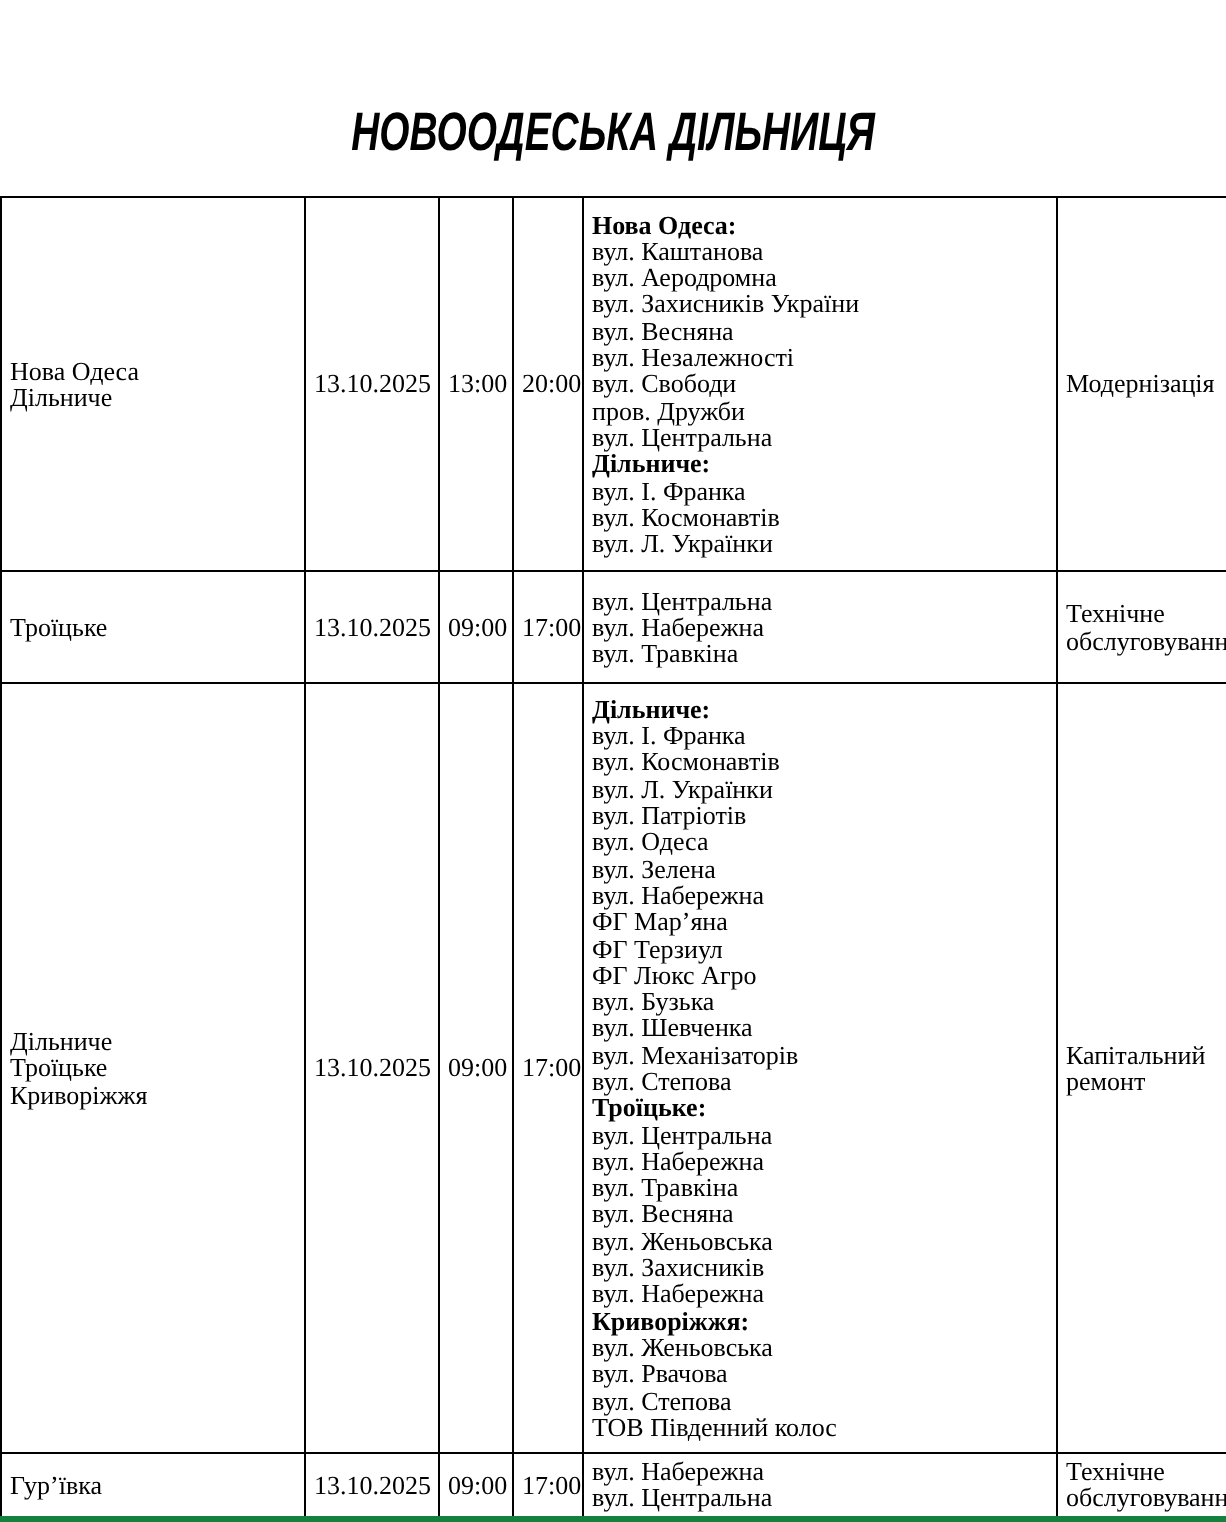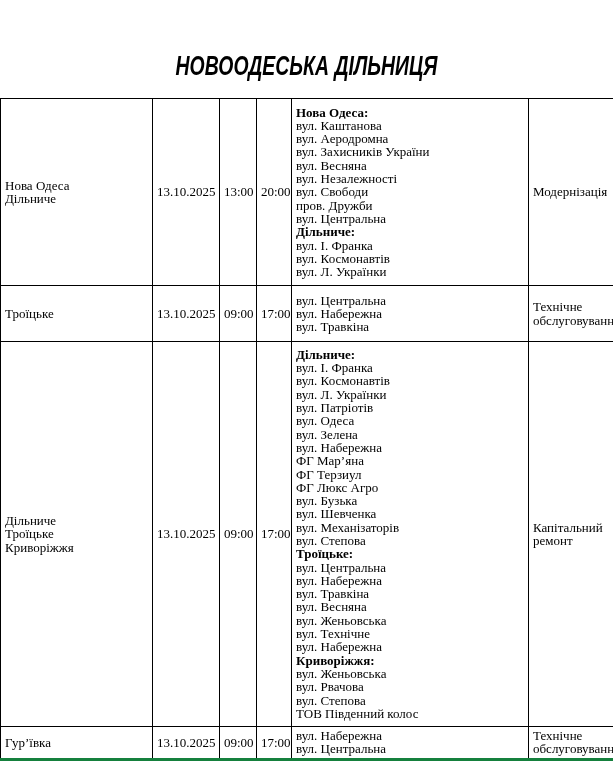--- a/index.html
+++ b/index.html
@@ -133,21 +133,21 @@
             <div>вул. Бузька</div>
             <div>вул. Шевченка</div>
             <div>вул. Механізаторів</div>
             <div>вул. Степова</div>
             <div class="b">Троїцьке:</div>
             <div>вул. Центральна</div>
             <div>вул. Набережна</div>
             <div>вул. Травкіна</div>
             <div>вул. Весняна</div>
             <div>вул. Женьовська</div>
-            <div>вул. Технічне</div>
+            <div>вул. Захисників</div>
             <div>вул. Набережна</div>
             <div class="b">Криворіжжя:</div>
             <div>вул. Женьовська</div>
             <div>вул. Рвачова</div>
             <div>вул. Степова</div>
             <div>ТОВ Південний колос</div>
           </td>
         <td class="c-work">Капітальний ремонт</td>
       </tr>
       <tr class="r4">

